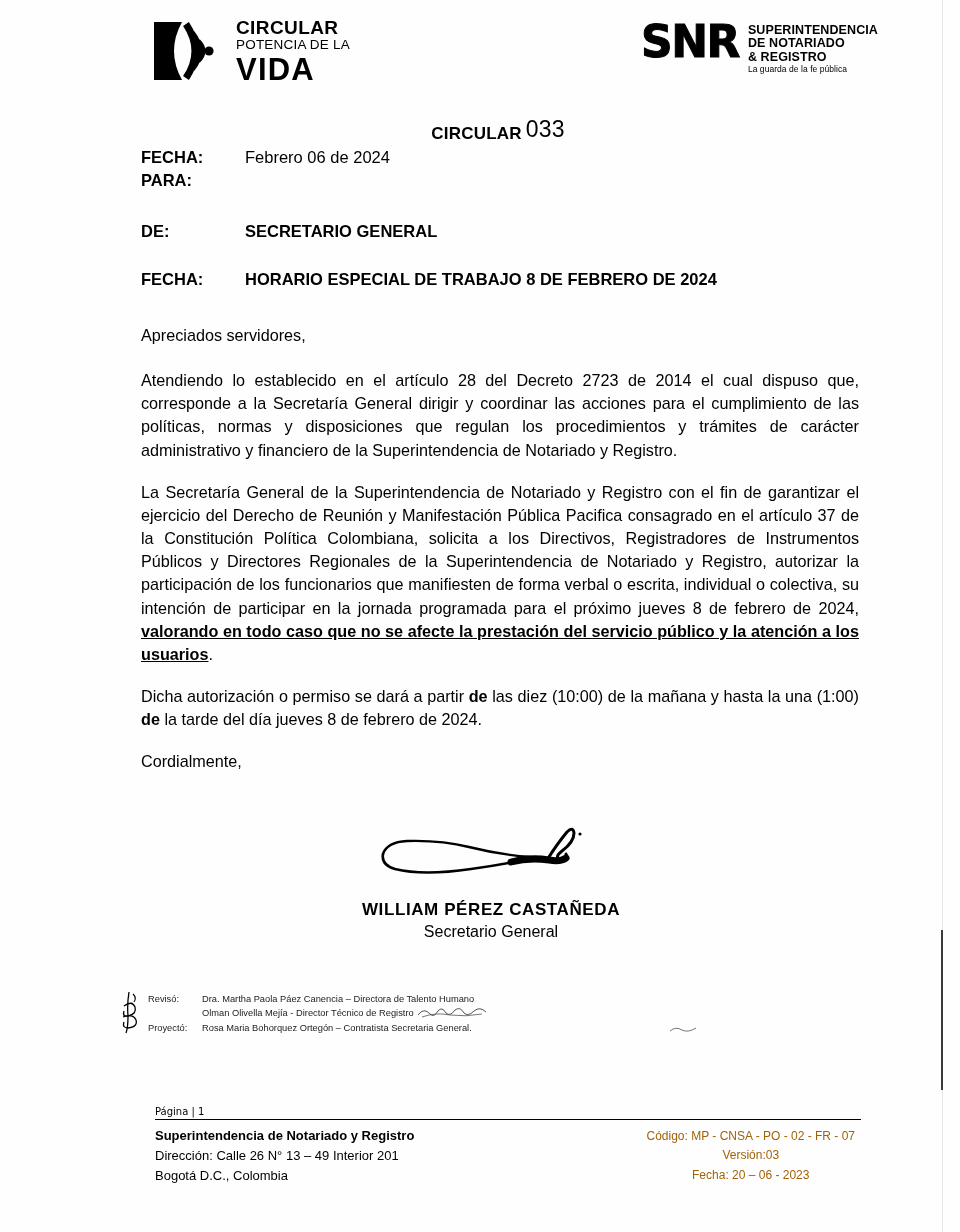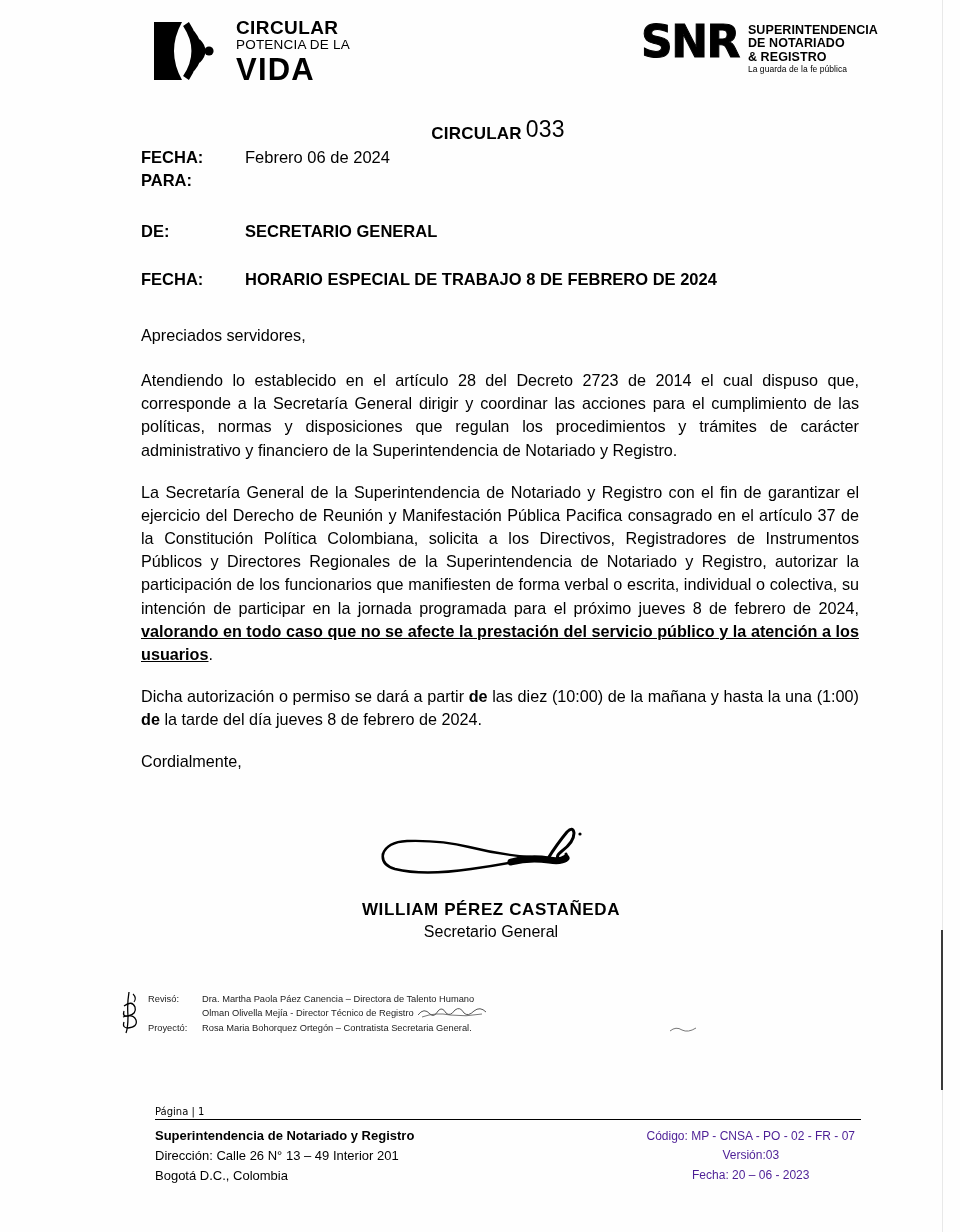--- a/index.html
+++ b/index.html
@@ -294,21 +294,21 @@
   }
   .footer-left {
     font-size: 13px;
     line-height: 1.52;
   }
   .footer-left .fl-1 { font-weight: bold; }
   .footer-right {
     text-align: center;
     font-size: 12px;
     line-height: 1.62;
-    color: #4c1d95;
+    color: #a16207;
     padding-right: 6px;
     padding-top: 1px;
   }
 </style>
 </head>
 <body>
 
 <div class="page">
 
   <div class="scan-line-right"></div>

